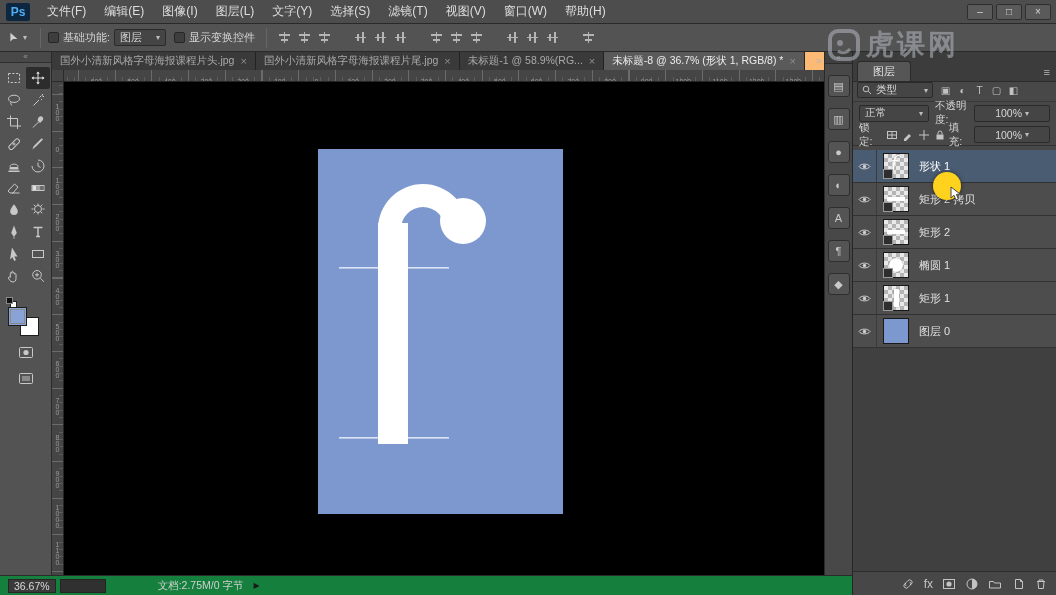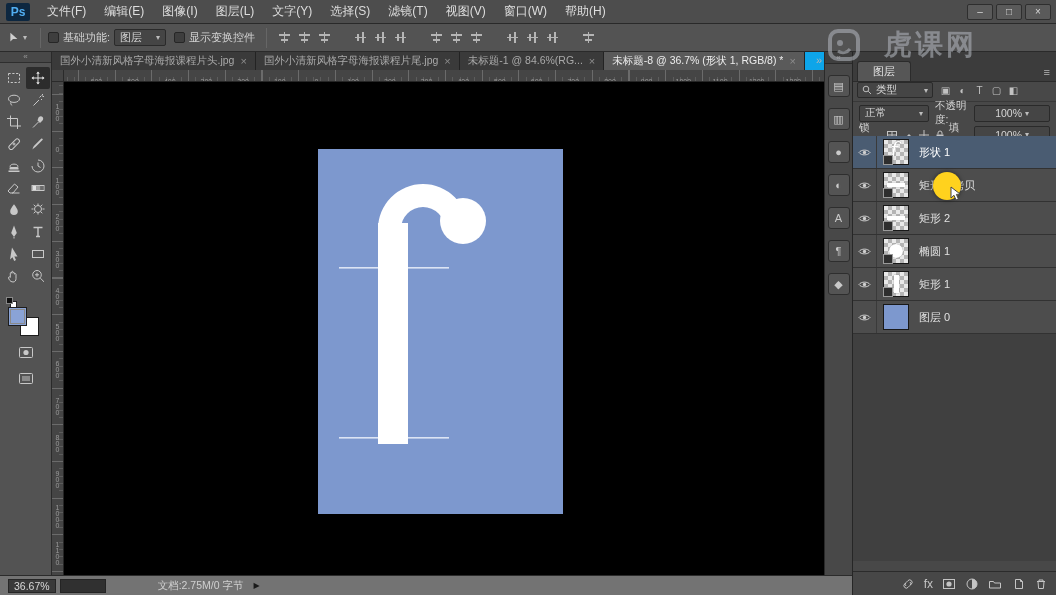--- a/index.html
+++ b/index.html
@@ -37,21 +37,21 @@
   .tool.active{background:#2c2c2c}
   #swatches{position:relative;width:40px;height:36px;margin:12px auto 0}
   #mini-default{position:absolute;left:0;top:-2px;width:12px;height:12px}
   #mini-default .mb{position:absolute;left:4px;top:4px;width:7px;height:7px;background:#fff;border:1px solid #222}
   #mini-default .mf{position:absolute;left:0;top:0;width:7px;height:7px;background:#111;border:1px solid #888;z-index:1}
   #fg-swatch{position:absolute;left:2px;top:8px;width:19px;height:19px;border:1px solid #1d1d1d;outline:1px solid #8a8a8a;outline-offset:-3px;background:var(--foreground_swatch);z-index:2}
   #bg-swatch{position:absolute;left:14px;top:18px;width:19px;height:19px;border:1px solid #1d1d1d;background:#ffffff}
   .mode-btn{width:22px;height:18px;margin:8px auto 0;display:flex;align-items:center;justify-content:center;border-radius:2px}
   
   #doc{position:absolute;left:52px;top:52px;width:772px;height:523px;background:#383838}
-  #tab-bar{position:absolute;left:0;top:0;width:772px;height:18px;background:#0ea5e9;display:flex;overflow:hidden}
+  #tab-bar{position:absolute;left:0;top:0;width:772px;height:18px;background:#fdba74;display:flex;overflow:hidden}
   .tab{display:flex;align-items:center;background:#3a3a3a;border-right:1px solid #232323;padding:0 8px;font-size:10.5px;color:#a9a9a9;white-space:nowrap;max-width:215px;overflow:hidden}
   .tab.active{background:#5a5a5a;color:#ececec}
   .tab-title{overflow:hidden;text-overflow:ellipsis}
   .tab-close{margin-left:6px;color:#8d8d8d;font-size:11px}
   #tab-overflow{position:absolute;right:2px;top:2px;font-size:11px;color:#b5b5b5}
   #ruler-corner{position:absolute;left:0;top:18px;width:12px;height:12px;background:#454545;border-right:1px solid #2a2a2a;border-bottom:1px solid #2a2a2a}
   #hruler{position:absolute;left:12px;top:18px;width:760px;height:12px;background:#454545;border-bottom:1px solid #262626;white-space:nowrap;overflow:hidden;padding-left:14px;
     background-image:repeating-linear-gradient(to right,#6b6b6b 0 1px,transparent 1px 36.7px),repeating-linear-gradient(to right,#5c5c5c 0 1px,transparent 1px 7.34px);
     background-size:auto 100%,auto 4px;background-position:14px 0,14px 100%;background-repeat:repeat-x}
   .hnum{display:inline-block;width:36.7px;font-size:7px;color:#9a9a9a;text-align:center;padding-top:1px}
@@ -72,47 +72,47 @@
   #layers-tab{position:absolute;left:4px;bottom:0;width:54px;height:20px;background:#565656;border:1px solid #2b2b2b;border-bottom:none;border-radius:3px 3px 0 0;font-size:11px;color:#e3e3e3;text-align:center;line-height:19px}
   #panel-menu{position:absolute;right:6px;bottom:3px;font-size:11px;color:#b7b7b7}
   #type-row{position:absolute;left:0;top:30px;width:100%;height:20px;display:flex;align-items:flex-start;padding:0 4px;border-bottom:1px solid #383838}
   #type-drop{display:flex;align-items:center;gap:4px;width:76px;height:16px;background:#454545;border:1px solid #2a2a2a;border-radius:2px;padding:0 4px;font-size:10.5px}
   .filter-ico{width:17px;height:16px;display:flex;align-items:center;justify-content:center;font-size:10px;color:#c2c2c2;border-radius:2px}
   #blend-row{position:absolute;left:0;top:50px;width:100%;height:22px;display:flex;align-items:center;padding:0 6px;font-size:10.5px}
   #blend-drop{display:flex;align-items:center;justify-content:space-between;width:84px;height:17px;background:#454545;border:1px solid #2a2a2a;border-radius:2px;padding:0 5px}
   .small-drop{display:flex;align-items:center;gap:3px;background:#454545;border:1px solid #2a2a2a;border-radius:2px;height:17px;padding:0 20px;margin-left:3px}
   #lock-row{position:absolute;left:0;top:72px;width:100%;height:22px;display:flex;align-items:center;padding:0 6px;font-size:10.5px;border-bottom:1px solid #303030}
   .lock-ico{width:16px;height:16px;display:flex;align-items:center;justify-content:center;border-radius:2px;margin-right:1px}
-  #layer-list{position:absolute;left:0;top:84px;width:100%;height:425px;background:#404040;overflow:hidden}
+  #layer-list{position:absolute;left:0;top:98px;width:100%;height:425px;background:#404040;overflow:hidden}
   .layer-row{display:flex;align-items:center;height:33px;background:#4d4d4d;border-bottom:1px solid #323232}
   .layer-row.selected{background:var(--selected_layer)}
   .eye-cell{width:24px;height:100%;display:flex;align-items:center;justify-content:center;border-right:1px solid #3a3a3a}
   .thumb{position:relative;width:26px;height:26px;margin-left:6px;border:1px solid #191919;
     background-color:#e9e9e9;
     background-image:linear-gradient(45deg,#b4b4b4 25%,transparent 25%,transparent 75%,#b4b4b4 75%),linear-gradient(45deg,#b4b4b4 25%,transparent 25%,transparent 75%,#b4b4b4 75%);
     background-size:8px 8px;background-position:0 0,4px 4px}
   .thumb:not([data-thumb="fill"])::before{content:"";position:absolute;left:-1px;bottom:-1px;width:8px;height:8px;background:#2e2e2e;border:1px solid #9a9a9a;z-index:2}
   .thumb[data-thumb="f"]::after{content:"f";position:absolute;left:6px;top:-2px;color:#fff;font-family:"DejaVu Serif","Liberation Serif",serif;font-style:italic;font-size:22px;text-shadow:0 0 1px #777}
   .thumb[data-thumb="hbar"]::after{content:"";position:absolute;left:3px;top:10px;width:18px;height:4px;background:#fff;box-shadow:0 0 1px #777}
   .thumb[data-thumb="vbar"]::after{content:"";position:absolute;left:10px;top:3px;width:5px;height:18px;background:#fff;box-shadow:0 0 1px #777}
   .thumb[data-thumb="circle"]::after{content:"";position:absolute;left:5px;top:5px;width:14px;height:14px;border-radius:50%;background:#fff;box-shadow:0 0 1px #777}
   .thumb[data-thumb="fill"]{background:var(--poster_blue)}
   .layer-name{margin-left:10px;font-size:11px;color:#e2e2e2;white-space:nowrap}
   .layer-row.selected .layer-name{color:#fff}
   #panel-bottom{position:absolute;left:0;bottom:0;width:100%;height:24px;background:#474747;border-top:1px solid #2b2b2b;display:flex;align-items:center;justify-content:flex-end;gap:9px;padding:0 8px}
   .pb-ico{display:flex;align-items:center;justify-content:center;color:#c4c4c4}
   #fx-label{font-size:12px;color:#c4c4c4}
   
-  #status-bar{position:absolute;left:0;top:575px;width:852px;height:20px;background:#737373;border-top:1px solid #2b2b2b;display:flex;align-items:center;font-size:10.5px}
+  #status-bar{position:absolute;left:0;top:575px;width:852px;height:20px;background:#15803d;border-top:1px solid #2b2b2b;display:flex;align-items:center;font-size:10.5px}
   #zoom-well{margin-left:8px;background:#3a3a3a;border:1px solid #262626;height:14px;line-height:12px;padding:0 5px;color:#d8d8d8}
   #status-well{width:46px;height:14px;background:#303030;border:1px solid #242424;margin-left:4px}
   #doc-info{margin-left:52px;color:#d0d0d0}
   #status-flyout{margin-left:10px;font-size:8px;color:#1a1a1a}
   
-  #watermark{position:absolute;left:828px;top:26px;display:flex;align-items:center;gap:24px;opacity:.62;pointer-events:none;z-index:40}
+  #watermark{position:absolute;left:828px;top:26px;display:flex;align-items:center;gap:6px;opacity:.62;pointer-events:none;z-index:40}
   #watermark-text{font-size:28px;font-weight:bold;color:#a9adb4;letter-spacing:3px}
   #cursor-dot{position:absolute;left:933px;top:172px;width:28px;height:28px;border-radius:50%;background:var(--cursor_yellow);z-index:50;box-shadow:0 0 4px rgba(0,0,0,.5)}
   #cursor-dot svg{position:absolute;right:-2px;bottom:-2px}
 </style>
 </head>
 <body>
 
 <div id="menu-bar">
   <span id="ps-logo">Ps</span>
   <div id="menu-items" style="display:flex">
@@ -407,21 +407,21 @@
         <span class="tab-title">国外小清新风格字母海报课程片头.jpg</span>
         <span class="tab-close">×</span>
       </div>
 
       <div class="tab">
         <span class="tab-title">国外小清新风格字母海报课程片尾.jpg</span>
         <span class="tab-close">×</span>
       </div>
 
       <div class="tab">
-        <span class="tab-title">未标题-1 @ 84.6%(RG...</span>
+        <span class="tab-title">未标题-1 @ 58.9%(RG...</span>
         <span class="tab-close">×</span>
       </div>
 
       <div class="tab active">
         <span class="tab-title">未标题-8 @ 36.7% (形状 1, RGB/8) *</span>
         <span class="tab-close">×</span>
       </div>
     </div>
   <span id="tab-overflow">»</span>
   <div id="ruler-corner"></div>

